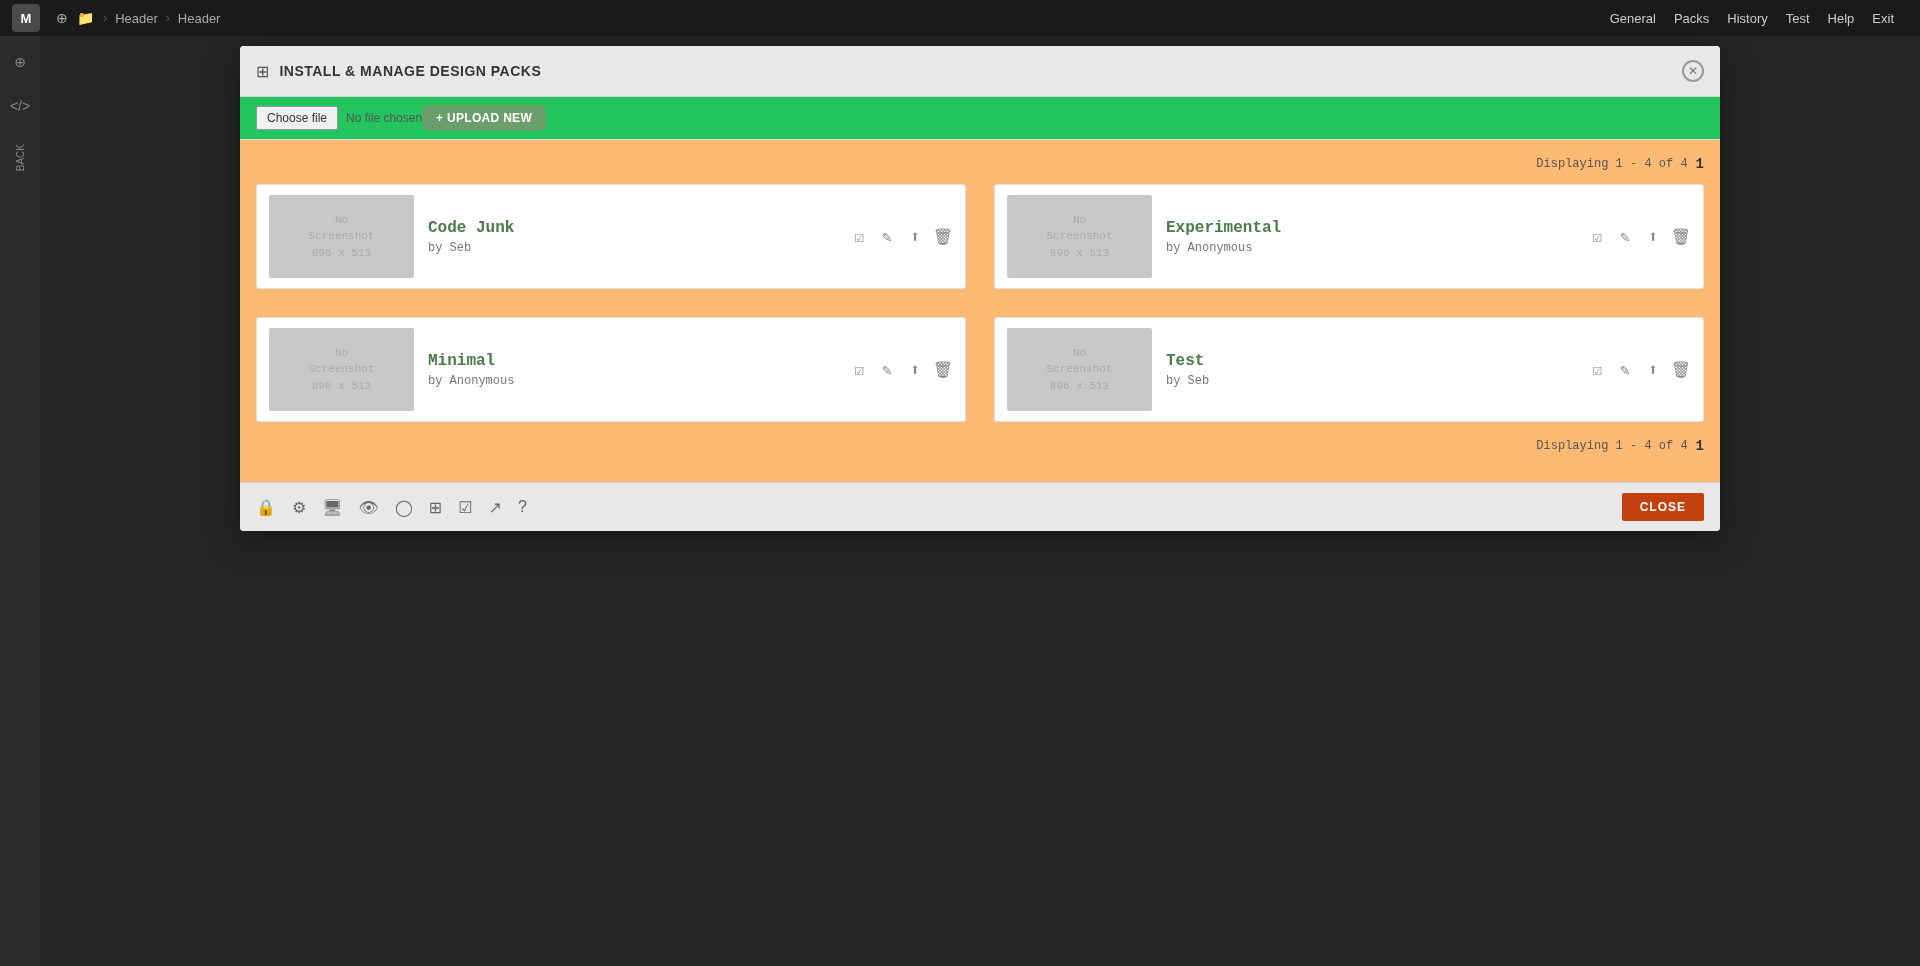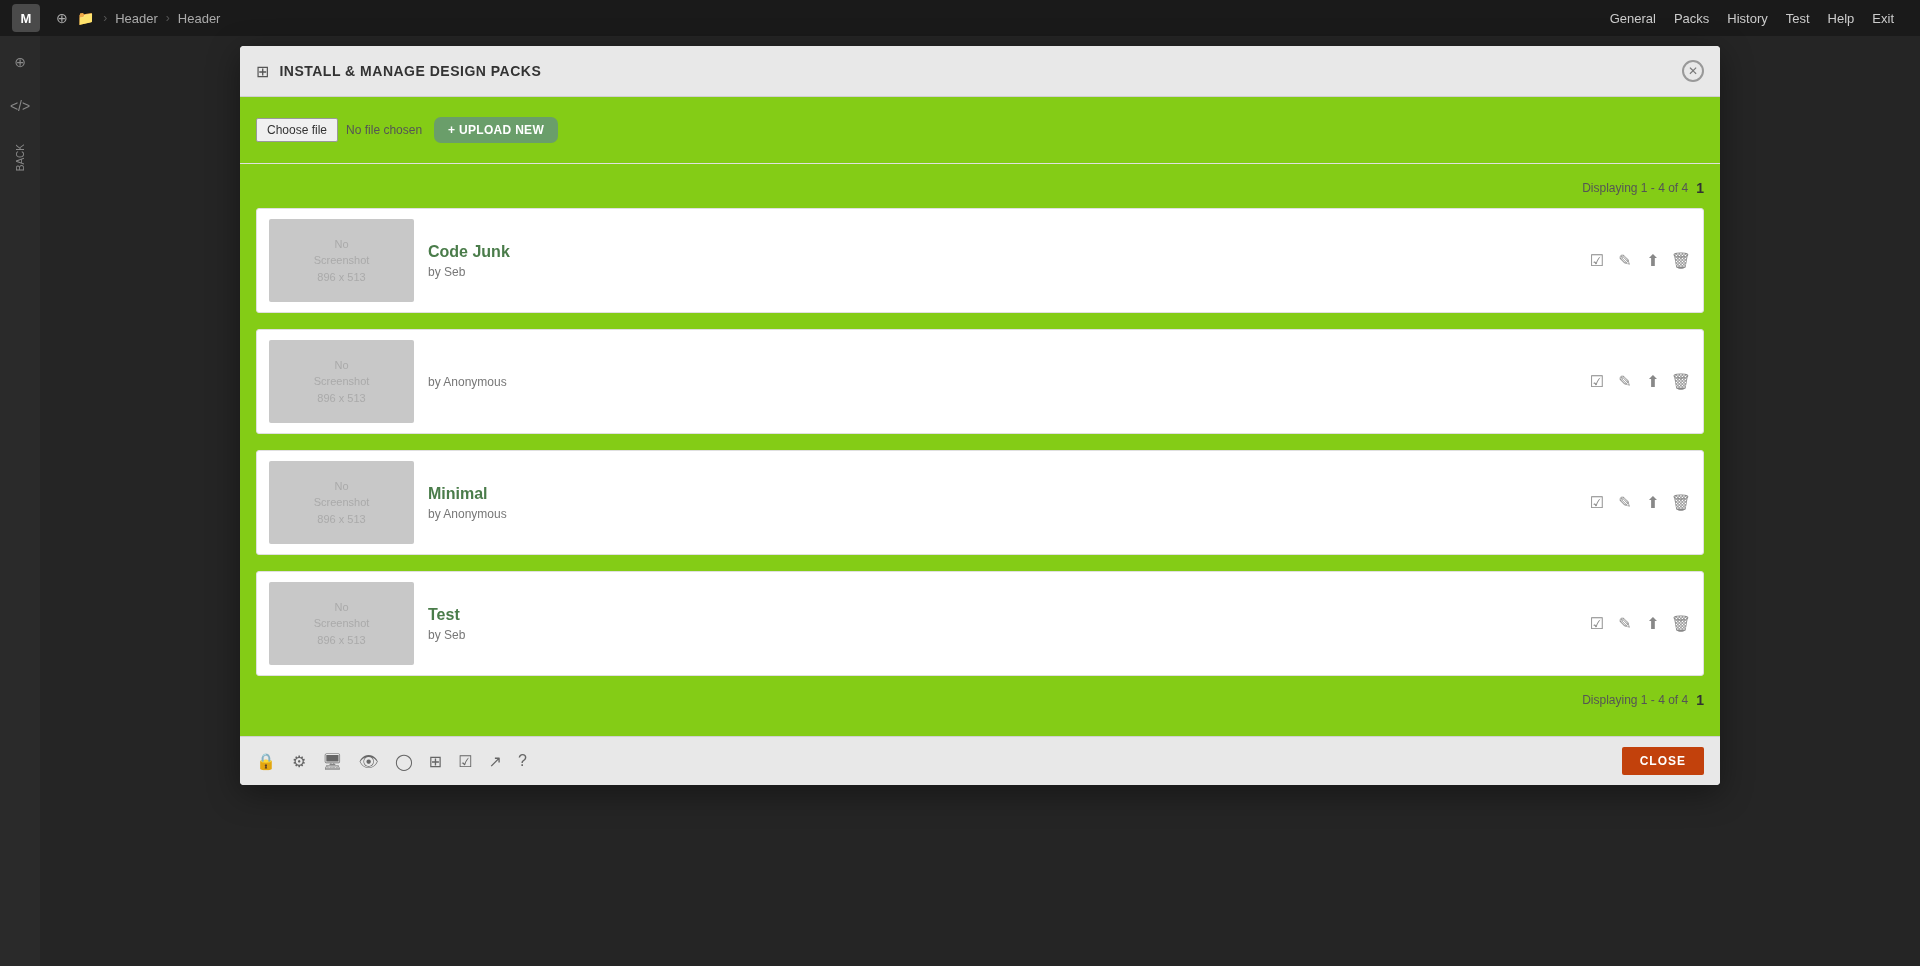--- a/index.html
+++ b/index.html
@@ -173,25 +173,25 @@
       cursor: pointer;
       display: flex;
       align-items: center;
       justify-content: center;
       color: #777;
       font-size: 12px;
     }
 
     
     .upload-bar {
-      padding: 20px 16px;
-      background: #84cc16;
-      display: flex;
-      align-items: center;
-      gap: 12px;
+      padding: 8px 16px;
+      background: #22c55e;
+      display: flex;
+      align-items: center;
+      gap: 0;
       border-bottom: 1px solid #e0e0e0;
     }
     .file-input-wrapper {
       display: flex;
       align-items: center;
       gap: 4px;
     }
     .choose-file-btn {
       padding: 4px 10px;
       border: 1px solid #999;
@@ -216,21 +216,22 @@
       cursor: pointer;
       border-radius: 7px;
       letter-spacing: 0.3px;
     }
 
     
     .modal-body {
       flex: 1;
       padding: 16px;
       overflow-y: auto;
-      background: #84cc16;
+      background: #fdba74;
+      font-family: Liberation Mono, monospace;
     }
 
     
     .displaying-count {
       text-align: right;
       font-size: 12px;
       color: #555;
       margin-bottom: 12px;
       display: flex;
       align-items: center;
@@ -239,22 +240,22 @@
     }
     .page-num {
       font-weight: 700;
       color: #333;
       font-size: 14px;
     }
 
     
     .packs-grid {
       display: grid;
-      grid-template-columns: 1fr;
-      gap: 16px;
+      grid-template-columns: 1fr 1fr;
+      gap: 28px;
     }
 
     
     .pack-card {
       background: white;
       border: 1px solid #e0e0e0;
       border-radius: 3px;
       display: flex;
       align-items: center;
       padding: 10px 12px;
@@ -413,20 +414,21 @@
             <span class="pack-action-icon">⬆</span>
             <span class="pack-action-icon">🗑</span>
           </div>
         </div>
 
         <div class="pack-card">
           <div class="pack-screenshot">
             No<br>Screenshot<br>896 x 513
           </div>
           <div class="pack-info">
+            <div class="pack-name">Experimental</div>
             <div class="pack-author">by Anonymous</div>
           </div>
           <div class="pack-actions">
             <span class="pack-action-icon">☑</span>
             <span class="pack-action-icon">✎</span>
             <span class="pack-action-icon">⬆</span>
             <span class="pack-action-icon">🗑</span>
           </div>
         </div>
 

